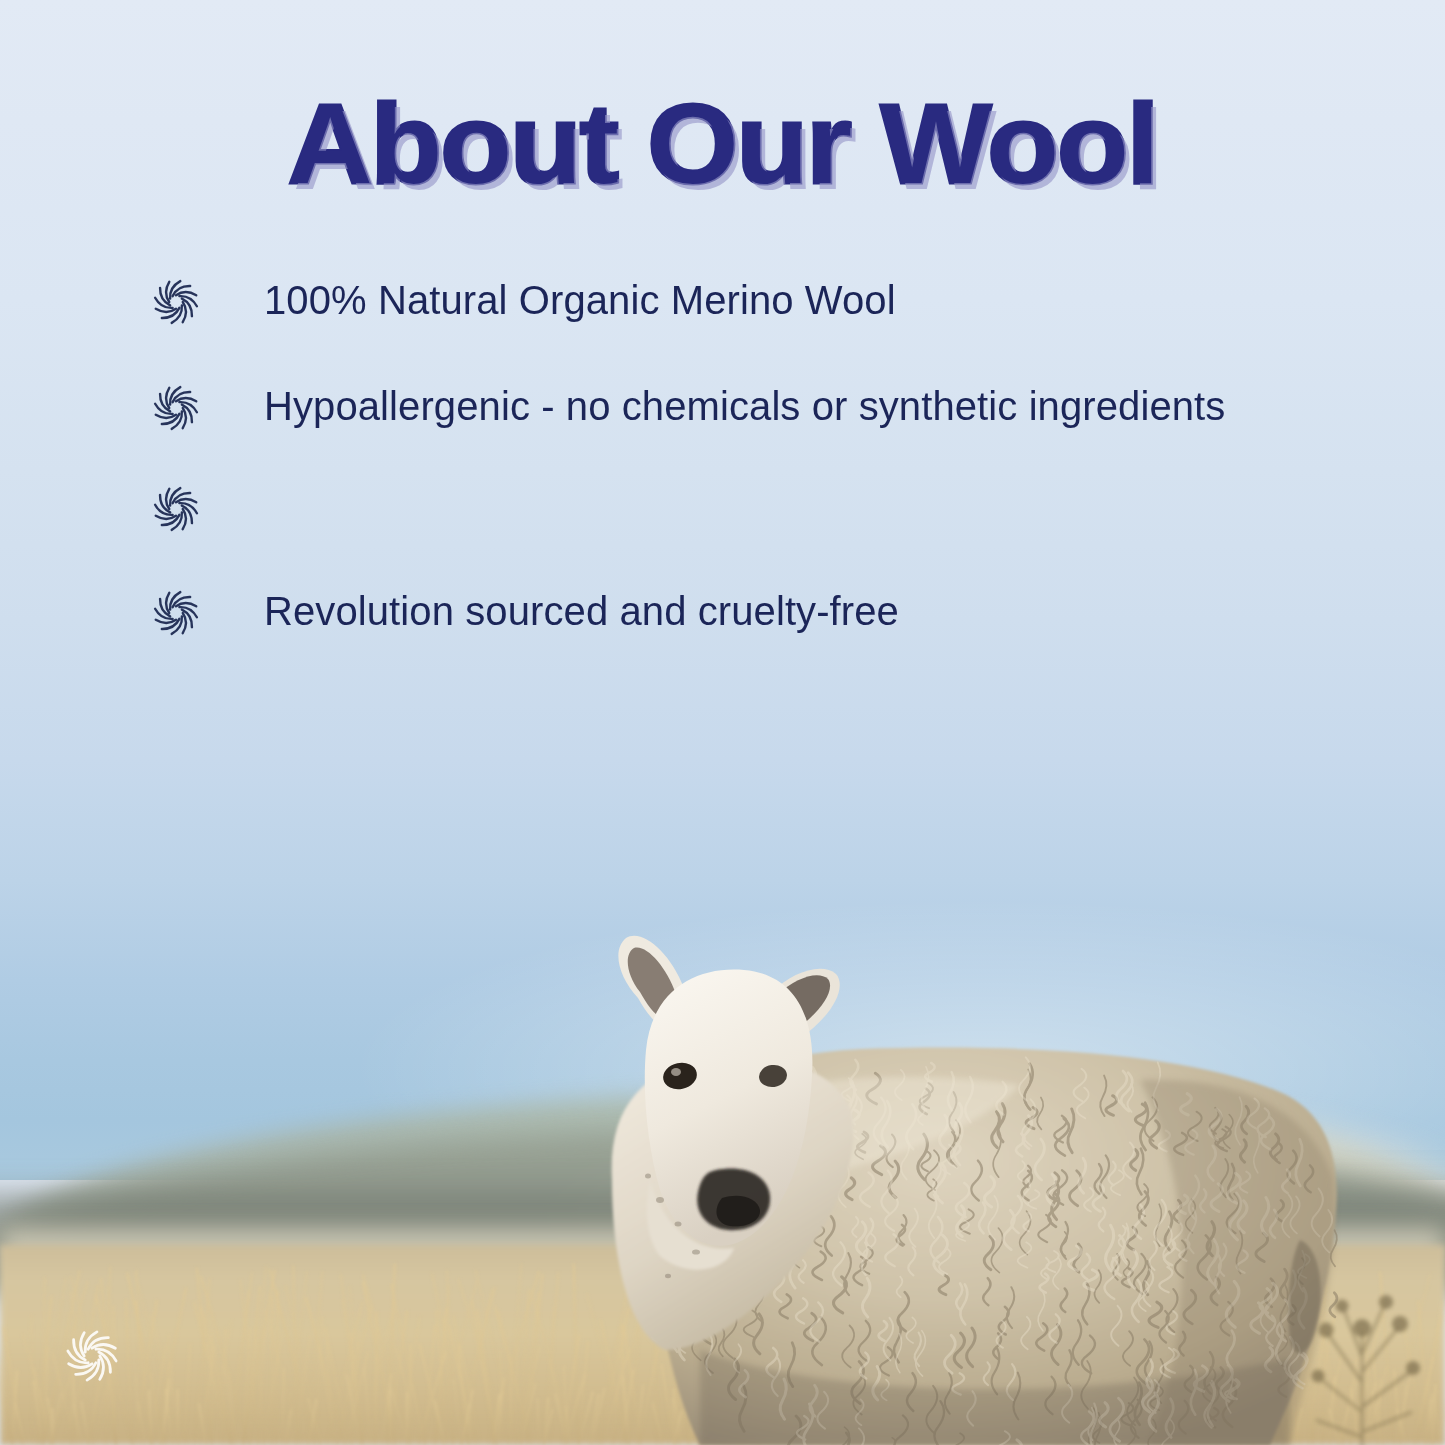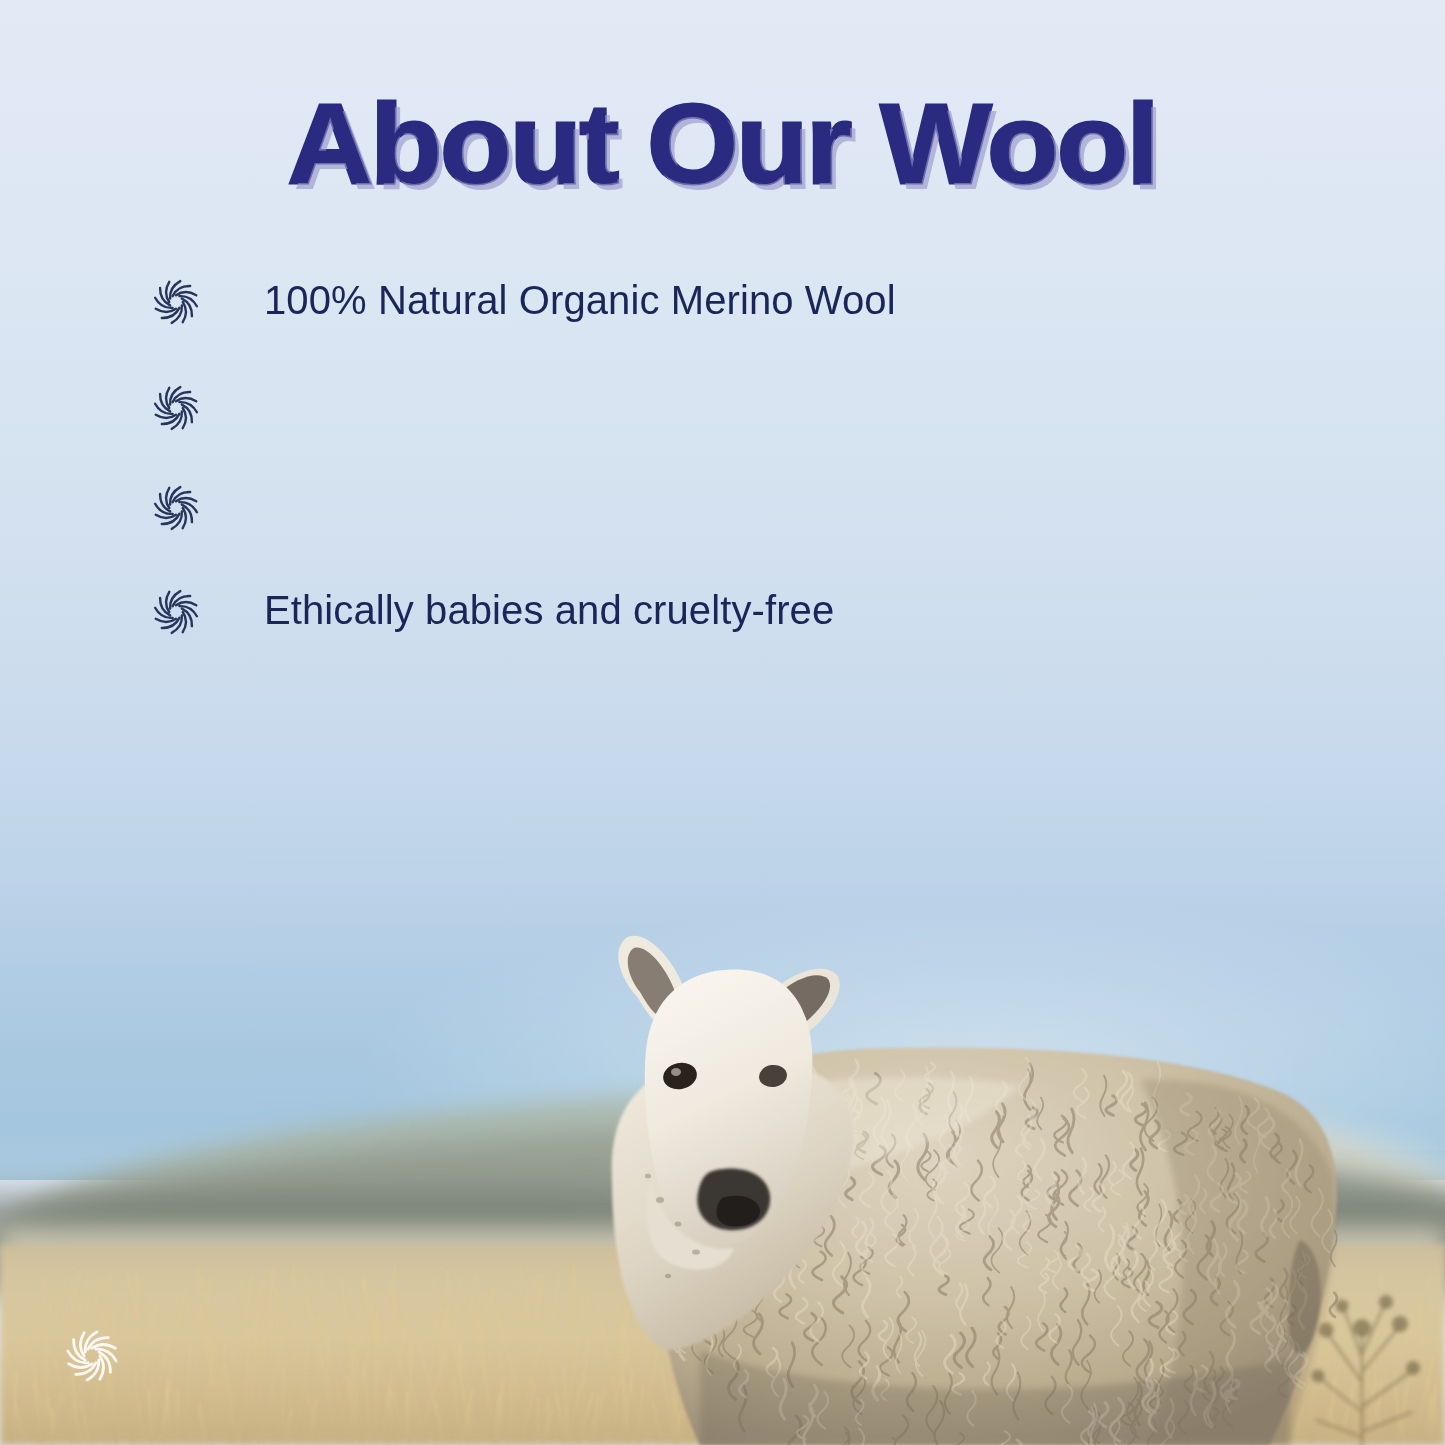--- a/index.html
+++ b/index.html
@@ -1190,20 +1190,21 @@
               <path d="M38.74 56.50 Q18.84 46.83 19.35 22.77" stroke-width="4.6" opacity="0.95"></path>
               <path d="M37.00 50.00 Q24.60 31.67 37.07 11.09" stroke-width="4.6" opacity="0.95"></path>
               <path d="M38.74 43.50 Q37.17 21.43 58.26 9.84" stroke-width="4.6" opacity="0.95"></path>
               <path d="M43.50 38.74 Q53.17 18.84 77.23 19.35" stroke-width="4.6" opacity="0.95"></path>
               <path d="M50.00 37.00 Q68.33 24.60 88.91 37.07" stroke-width="4.6" opacity="0.95"></path>
               <path d="M56.50 38.74 Q78.57 37.17 90.16 58.26" stroke-width="4.6" opacity="0.95"></path>
               <path d="M61.26 43.50 Q81.16 53.17 80.65 77.23" stroke-width="4.6" opacity="0.95"></path>
             </g>
           </svg>
       </span>
+      <span class="bullet-text">Hypoallergenic - no chemicals or synthetic ingredients</span>
     </div>
 
     <div class="bullet b3">
       <span class="bullet-icon">
         <svg viewBox="0 0 100 100">
             <g class="swirl-g" fill="none" stroke="#1d2a52" stroke-linecap="round">
               <path d="M63.00 50.00 Q75.40 68.33 62.93 88.91" stroke-width="4.6" opacity="0.95"></path>
               <path d="M61.26 56.50 Q62.83 78.57 41.74 90.16" stroke-width="4.6" opacity="0.95"></path>
               <path d="M56.50 61.26 Q46.83 81.16 22.77 80.65" stroke-width="4.6" opacity="0.95"></path>
               <path d="M50.00 63.00 Q31.67 75.40 11.09 62.93" stroke-width="4.6" opacity="0.95"></path>
@@ -1232,21 +1233,21 @@
               <path d="M38.74 56.50 Q18.84 46.83 19.35 22.77" stroke-width="4.6" opacity="0.95"></path>
               <path d="M37.00 50.00 Q24.60 31.67 37.07 11.09" stroke-width="4.6" opacity="0.95"></path>
               <path d="M38.74 43.50 Q37.17 21.43 58.26 9.84" stroke-width="4.6" opacity="0.95"></path>
               <path d="M43.50 38.74 Q53.17 18.84 77.23 19.35" stroke-width="4.6" opacity="0.95"></path>
               <path d="M50.00 37.00 Q68.33 24.60 88.91 37.07" stroke-width="4.6" opacity="0.95"></path>
               <path d="M56.50 38.74 Q78.57 37.17 90.16 58.26" stroke-width="4.6" opacity="0.95"></path>
               <path d="M61.26 43.50 Q81.16 53.17 80.65 77.23" stroke-width="4.6" opacity="0.95"></path>
             </g>
           </svg>
       </span>
-      <span class="bullet-text">Ethically babies and cruelty-free</span>
+      <span class="bullet-text">Revolution sourced and cruelty-free</span>
     </div>
 
   </div>
 
   <div class="logo">
     <span class="logo-mark">
       <svg viewBox="0 0 100 100">
           <g class="swirl-g-light" fill="none" stroke="#ffffff" stroke-linecap="round">
             <path d="M63.00 50.00 Q75.40 68.33 62.93 88.91" stroke-width="4.6" opacity="0.95"></path>
             <path d="M61.26 56.50 Q62.83 78.57 41.74 90.16" stroke-width="4.6" opacity="0.95"></path>

